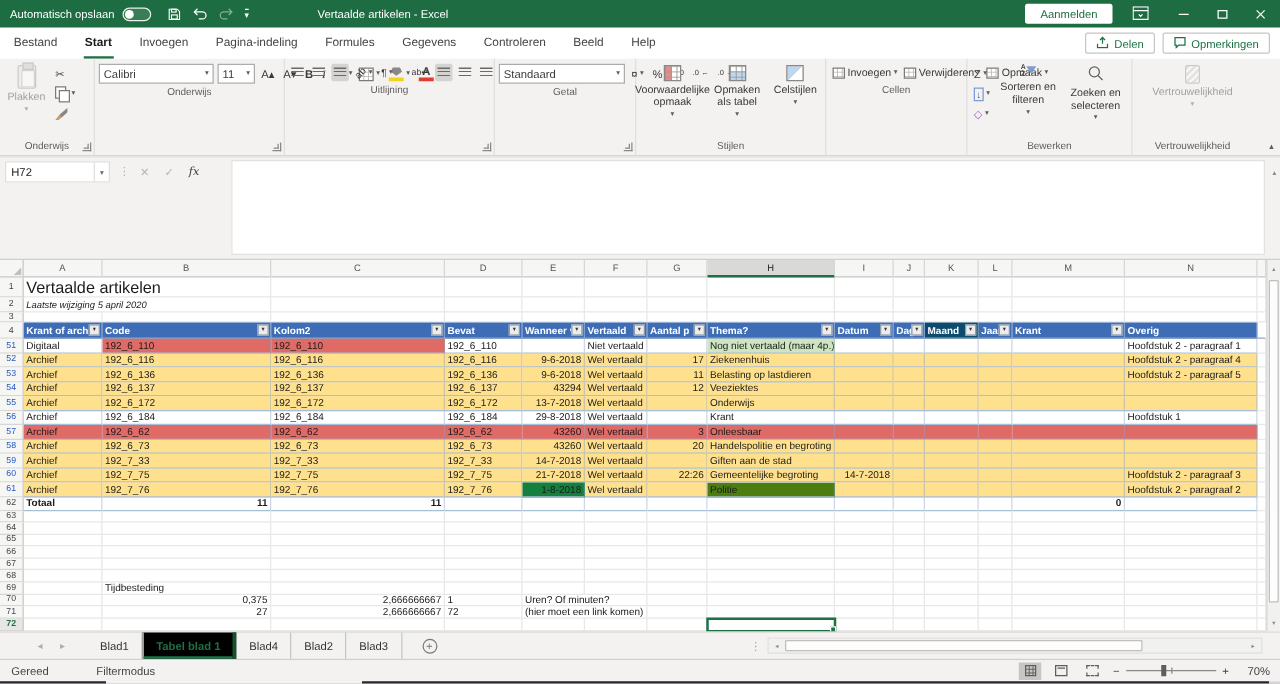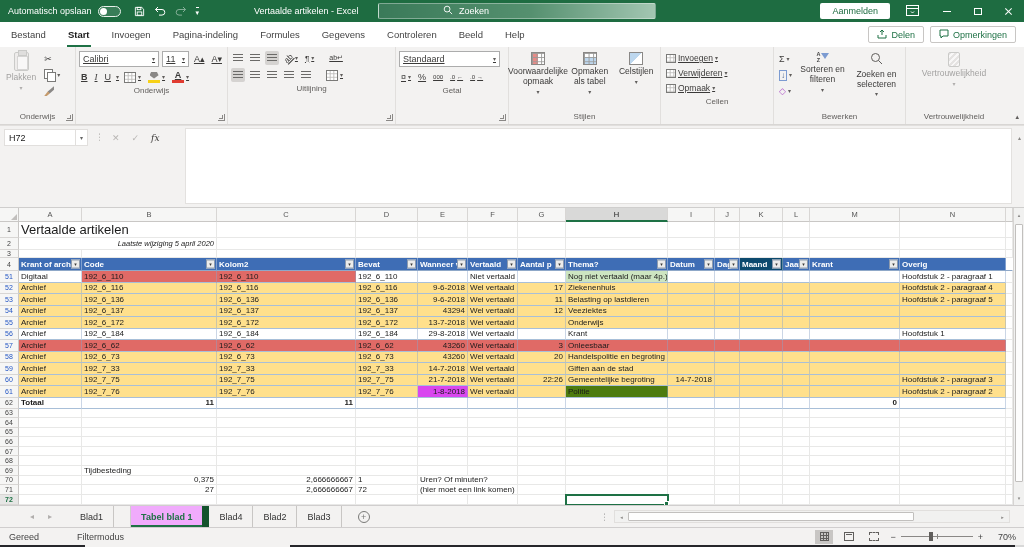--- a/index.html
+++ b/index.html
@@ -45,21 +45,21 @@
   .gbody{ display:flex; flex:1; gap:3px; }
   .glabel{ height:14px; text-align:center; font-size:8px; color:#605E5C; line-height:14px; }
   .dlg{ position:absolute; right:2px; bottom:3px; width:7px; height:7px; border-right:1px solid #8A8886; border-bottom:1px solid #8A8886; }
   .dlg::before{ content:""; position:absolute; right:1px; bottom:1px; width:3px; height:3px; border-right:1px solid #8A8886; border-bottom:1px solid #8A8886; }
   .bigbtn{ display:flex; flex-direction:column; align-items:center; justify-content:flex-start; padding:2px 3px; text-align:center; line-height:1.15; gap:2px; }
   .bigbtn .blabel{ font-size:8.5px; }
   .chev{ font-size:6px; color:#605E5C; line-height:6px; }
   .minicol{ display:flex; flex-direction:column; justify-content:flex-start; gap:2px; padding-top:2px; }
   .minibtn{ display:flex; align-items:center; gap:2px; height:14px; padding:0 2px; font-size:9px; }
   .minibtn.on{ background:#D5D3D1; border-radius:2px; }
-  .rows2{ display:flex; flex-direction:column; gap:3px; padding-top:1px;text-decoration:underline; }
+  .rows2{ display:flex; flex-direction:row; gap:3px; padding-top:1px; }
   .hrow{ display:flex; align-items:center; gap:3px; }
   .combo{ background:#fff; border:1px solid #ACACAC; height:16px; display:flex; align-items:center; font-size:9px; padding:0 3px; gap:3px; }
   .combo .cval{ flex:1; }
   .lines{ width:10px; height:8px; background:repeating-linear-gradient(to bottom,#6b6a68 0 1px,transparent 1px 3px); }
   .gridic{ width:12px; height:11px; border:1px solid #7a7a78; background-color:#fff;
            background-image:linear-gradient(to right,#BDBBB9 1px,transparent 1px),linear-gradient(to bottom,#BDBBB9 1px,transparent 1px);
            background-size:3.7px 3.4px; background-position:-1px -1px; }
   .cfic{ width:14px; height:13px; border:1px solid #8A8886;
          background-image:linear-gradient(to right,#9a9a98 1px,transparent 1px),linear-gradient(to bottom,#9a9a98 1px,transparent 1px),linear-gradient(90deg,#E88B87 48%,#fff 48%);
          background-size:4.6px 4.2px,4.6px 4.2px,100% 100%; }
@@ -123,21 +123,21 @@
   .vscroll{ position:absolute; right:0; top:0; width:11px; height:297px; background:#F1F1F0; border-left:1px solid #D6D4D2; }
   .vsbtn{ height:14px; display:flex; align-items:center; justify-content:center; font-size:5px; color:#8A8886; }
   .vthumb{ position:absolute; left:1px; right:1px; top:16px; height:258px; background:#FDFDFD; border:1px solid #C1BFBD; border-radius:1px; }
   .vsdown{ position:absolute; bottom:0; left:0; right:0; }
 
   
   .tabsbar{ height:22px; background:#F3F2F1; border-top:1px solid #D0CECE; display:flex; align-items:center; font-size:9px; }
   .tnav{ color:#B0AEAC; font-size:8px; }
   .tnav.first{ margin-left:30px; } .tnav + .tnav{ margin-left:14px; margin-right:18px; }
   .stab{ height:100%; display:flex; align-items:center; padding:0 10px; color:#333; border-right:1px solid #C8C6C4; position:relative; }
-  .stab.active{ background:#f0abfc; color:#1E7145; font-weight:700; border-right:7px solid #14532d; border-left:1px solid #D0CECE;margin-left:16px; }
+  .stab.active{ background:#000000; color:#1E7145; font-weight:700; border-right:3px solid #14532d; border-left:1px solid #D0CECE; }
   .stab.active::after{ content:""; position:absolute; left:0; right:0; bottom:0; height:2px; background:#1E7145; }
   .addsheet{ width:12px; height:12px; border:1px solid #7a7a78; border-radius:50%; color:#7a7a78; font-size:9px; line-height:10px;
              text-align:center; margin-left:16px; }
   .tsplit{ margin-left:auto; color:#A0A0A0; font-size:9px; margin-right:5px; }
   .hscroll{ width:396px; height:13px; background:#F1F1F0; border:1px solid #E1DFDD; display:flex; align-items:center; margin-right:14px; }
   .hsbtn{ width:13px; height:100%; display:flex; align-items:center; justify-content:center; font-size:5px; color:#8A8886; }
   .hthumb{ width:286px; height:9px; background:#FDFDFD; border:1px solid #C1BFBD; border-radius:1px; }
   .htrack{ flex:1; }
 
   
@@ -183,27 +183,20 @@
         </span>
       <span class="dim">
           <svg width="12" height="11" viewBox="0 0 12 11">
             <path d="M8 1 L10.5 3.5 L8 6" fill="none" stroke="#fff" stroke-width="1"></path>
             <path d="M10.5 3.5 H4 a2.8 2.8 0 0 0 0 5.6 H7" fill="none" stroke="#fff" stroke-width="1"></path>
           </svg>
         </span>
       <span class="qchev">▾</span>
     </span>
     <span class="tbtitle">Vertaalde artikelen - Excel</span>
-    <span class="tbsearch">
-      <span><svg width="10" height="10" viewBox="0 0 11 11">
-            <circle cx="4.5" cy="4.5" r="3.2" fill="none" stroke="#fff" stroke-width="1"></circle>
-            <line x1="7" y1="7" x2="10" y2="10" stroke="#fff" stroke-width="1"></line>
-          </svg></span>
-      <span>Zoeken</span>
-    </span>
     <span class="tbright">
       <button class="signin">Aanmelden</button>
       <span class="ribdisp"><svg width="13" height="11" viewBox="0 0 13 11">
             <rect x="0.5" y="0.5" width="12" height="10" fill="none" stroke="#fff" stroke-width="1"></rect>
             <line x1="0.5" y1="3.5" x2="12.5" y2="3.5" stroke="#fff" stroke-width="1"></line>
             <path d="M5 6.5 L6.5 8 L8 6.5" fill="none" stroke="#fff" stroke-width="1"></path>
           </svg></span>
       <span class="winbtn">
           <span class="ic-min"></span>
         </span>
@@ -541,21 +534,21 @@
           <div class="cell" style="width: 47px;"></div>
           <div class="cell" style="width: 25px;"></div>
           <div class="cell" style="width: 43px;"></div>
           <div class="cell" style="width: 27px;"></div>
           <div class="cell" style="width: 90px;"></div>
           <div class="cell" style="width: 106px;"></div>
           <div class="cell" style="width: 7px;"></div>
         </div>
         <div class="srow" style="height: 12px;">
           <div class="rowhdr">2</div>
-          <div class="cell ovf" style="width: 198px; font-style: italic; font-size: 7.5px; justify-content: flex-end;">
+          <div class="cell ovf" style="width: 198px; font-style: italic; font-size: 7.5px;">
             <span>Laatste wijziging 5 april 2020</span>
           </div>
           <div class="cell" style="width: 139px;"></div>
           <div class="cell" style="width: 62px;"></div>
           <div class="cell" style="width: 50px;"></div>
           <div class="cell" style="width: 50px;"></div>
           <div class="cell" style="width: 48px;"></div>
           <div class="cell" style="width: 102px;"></div>
           <div class="cell" style="width: 47px;"></div>
           <div class="cell" style="width: 25px;"></div>
@@ -991,21 +984,21 @@
           </div>
           <div class="cell tbl" style="width: 135px; background: rgb(255, 224, 140);">
             <span>192_7_76</span>
           </div>
           <div class="cell tbl" style="width: 139px; background: rgb(255, 224, 140);">
             <span>192_7_76</span>
           </div>
           <div class="cell tbl" style="width: 62px; background: rgb(255, 224, 140);">
             <span>192_7_76</span>
           </div>
-          <div class="cell tbl ar" style="width: 50px; background: #d946ef;">
+          <div class="cell tbl ar" style="width: 50px; background: #15803d;">
             <span>1-8-2018</span>
           </div>
           <div class="cell tbl ovf" style="width: 50px; background: rgb(255, 224, 140);">
             <span>Wel vertaald</span>
           </div>
           <div class="cell tbl" style="width: 48px; background: rgb(255, 224, 140);"></div>
           <div class="cell tbl" style="width: 102px; background: #4d7c0f;">
             <span>Politie</span>
           </div>
           <div class="cell tbl" style="width: 47px; background: rgb(255, 224, 140);"></div>

